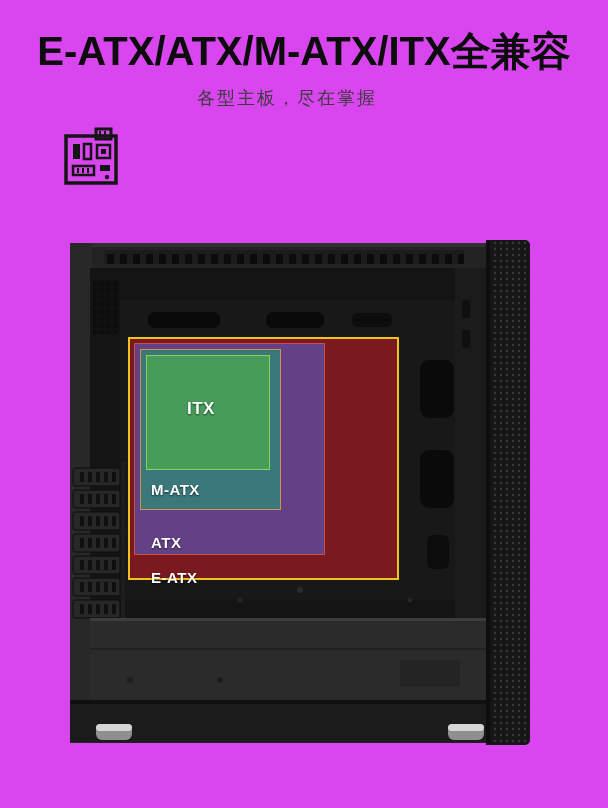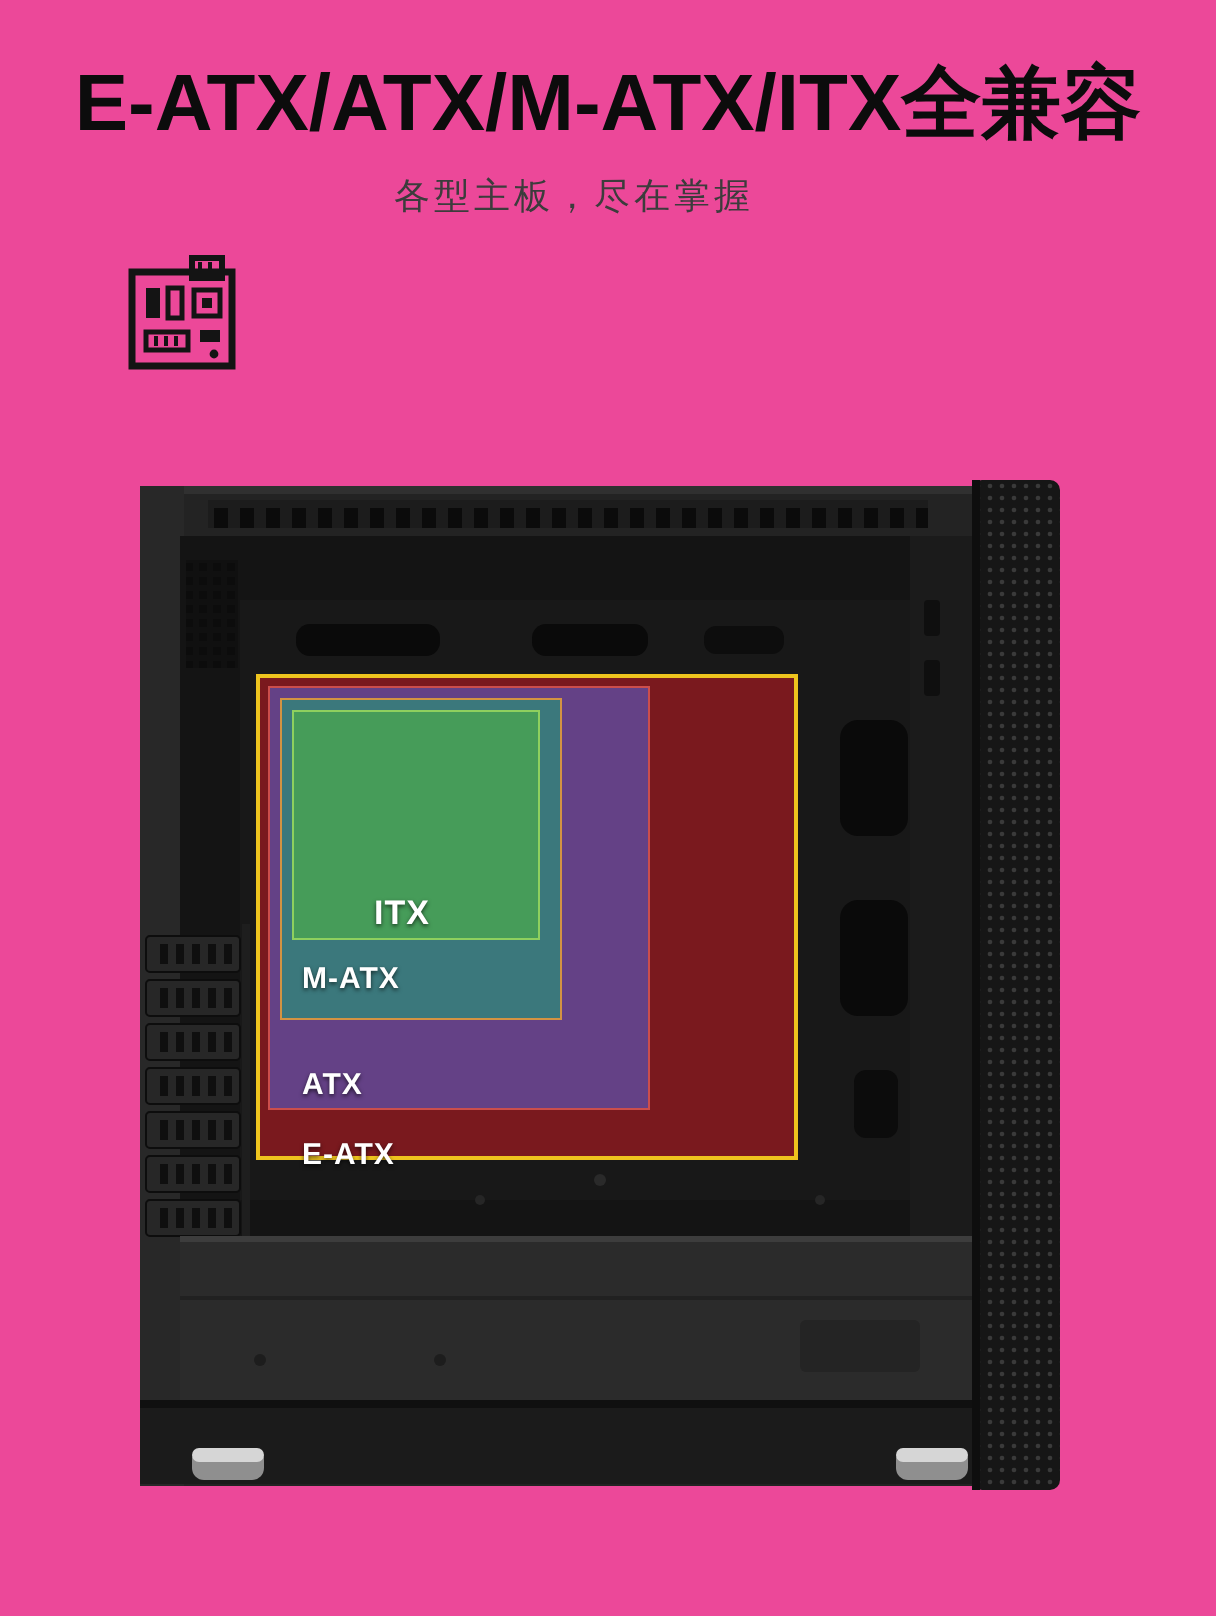--- a/index.html
+++ b/index.html
@@ -1,17 +1,17 @@
 <!DOCTYPE html>
 <html><head>
 <meta charset="utf-8">
 <style>
   html, body { margin: 0; padding: 0; background: #ffffff; }
   body { width: 608px; height: 808px; font-family: "Liberation Sans", "DejaVu Sans", sans-serif; }
-  .canvas { position: relative; width: 608px; height: 808px; overflow: hidden; background: #ec4899; }
+  .canvas { position: relative; width: 608px; height: 808px; overflow: hidden; background: #d946ef; }
 
   .page-title {
     position: absolute; top: 24px; left: 0; width: 608px;
     margin: 0; text-align: center;
     font-size: 40px; font-weight: bold; color: #0c0c0c; letter-spacing: 0px;
   }
   .page-subtitle {
     position: absolute; top: 86px; left: 0; width: 574px;
     margin: 0; text-align: center;
     font-size: 18px; color: #3c3c3c; letter-spacing: 2px;
@@ -31,21 +31,21 @@
   .ov-matx { left: 140px; top: 349px; width: 141px; height: 161px;
              background: rgba(52,130,122,0.85); border: 1px solid rgba(230,150,60,0.9); }
   .ov-itx  { left: 146px; top: 355px; width: 124px; height: 115px;
              background: rgba(72,160,86,0.92); border: 1px solid rgba(150,214,94,0.9); }
 
   .size-label {
     position: absolute; color: #ffffff; font-weight: bold;
     font-size: 15px; letter-spacing: 0.5px;
     text-shadow: 0 1px 2px rgba(0,0,0,0.65);
   }
-  .lbl-itx  { left: 146px; top: 399px; width: 110px; text-align: center; font-size: 17px; margin-top: 48px; }
+  .lbl-itx  { left: 146px; top: 399px; width: 110px; text-align: center; font-size: 17px; }
   .lbl-matx { left: 151px; top: 481px; }
   .lbl-atx  { left: 151px; top: 534px; }
   .lbl-eatx { left: 151px; top: 558px; margin-top: 11px; }
 </style>
 </head>
 <body>
 
 <div class="canvas">
 
   <h1 class="page-title">E-ATX/ATX/M-ATX/ITX全兼容</h1>

